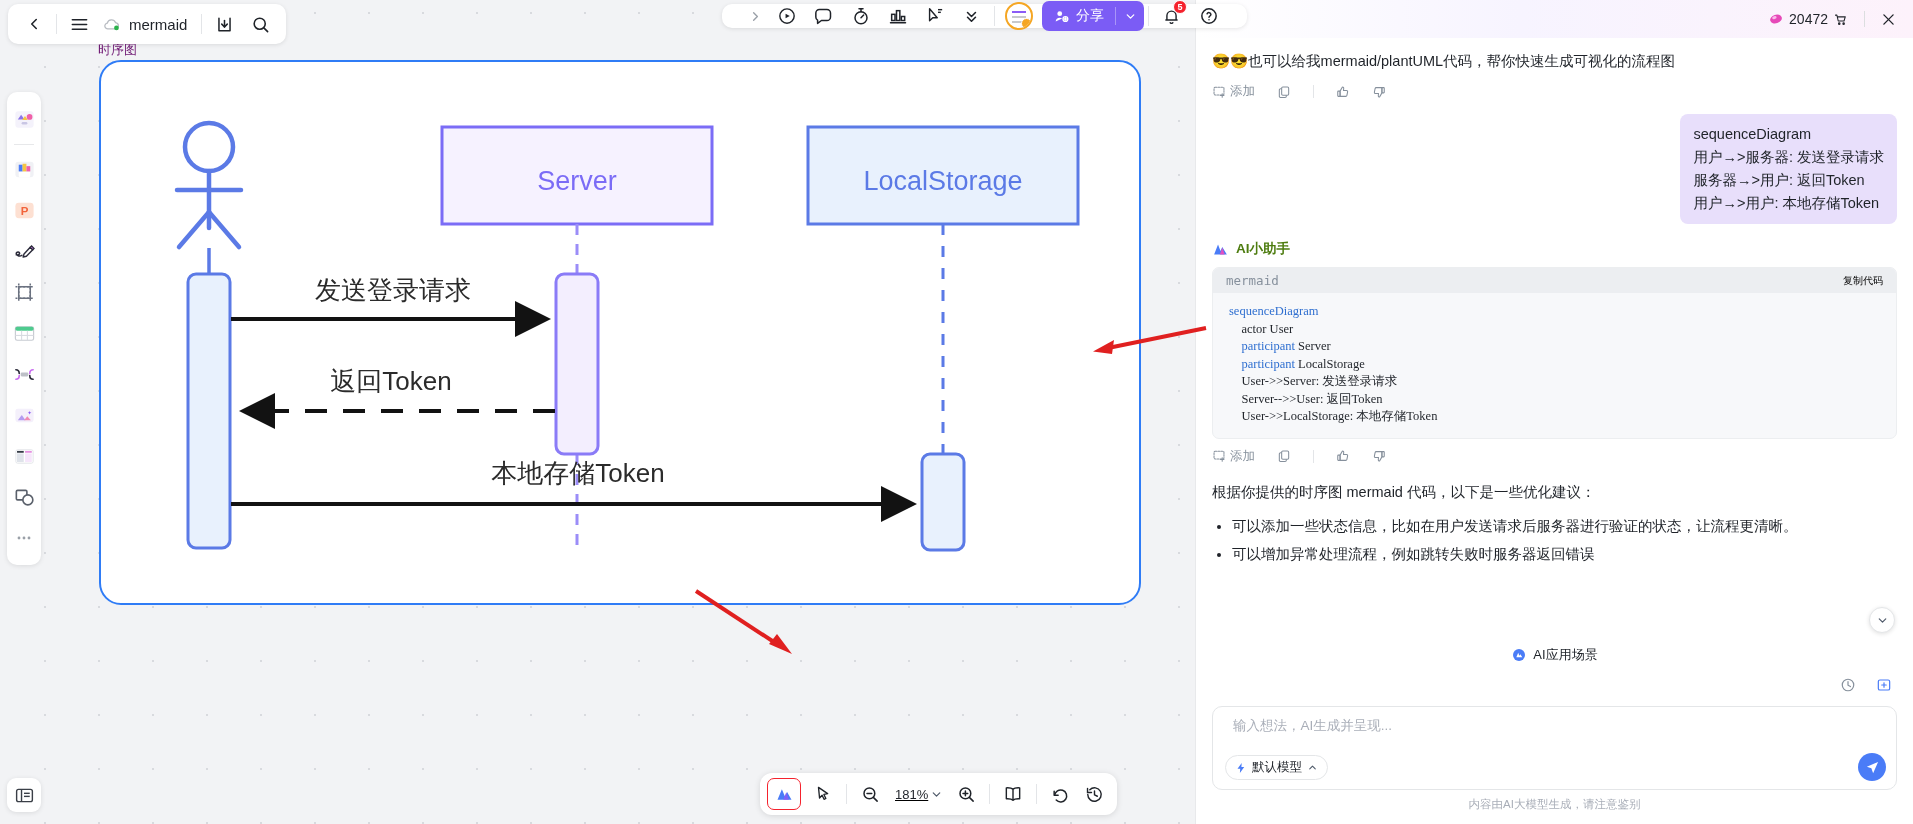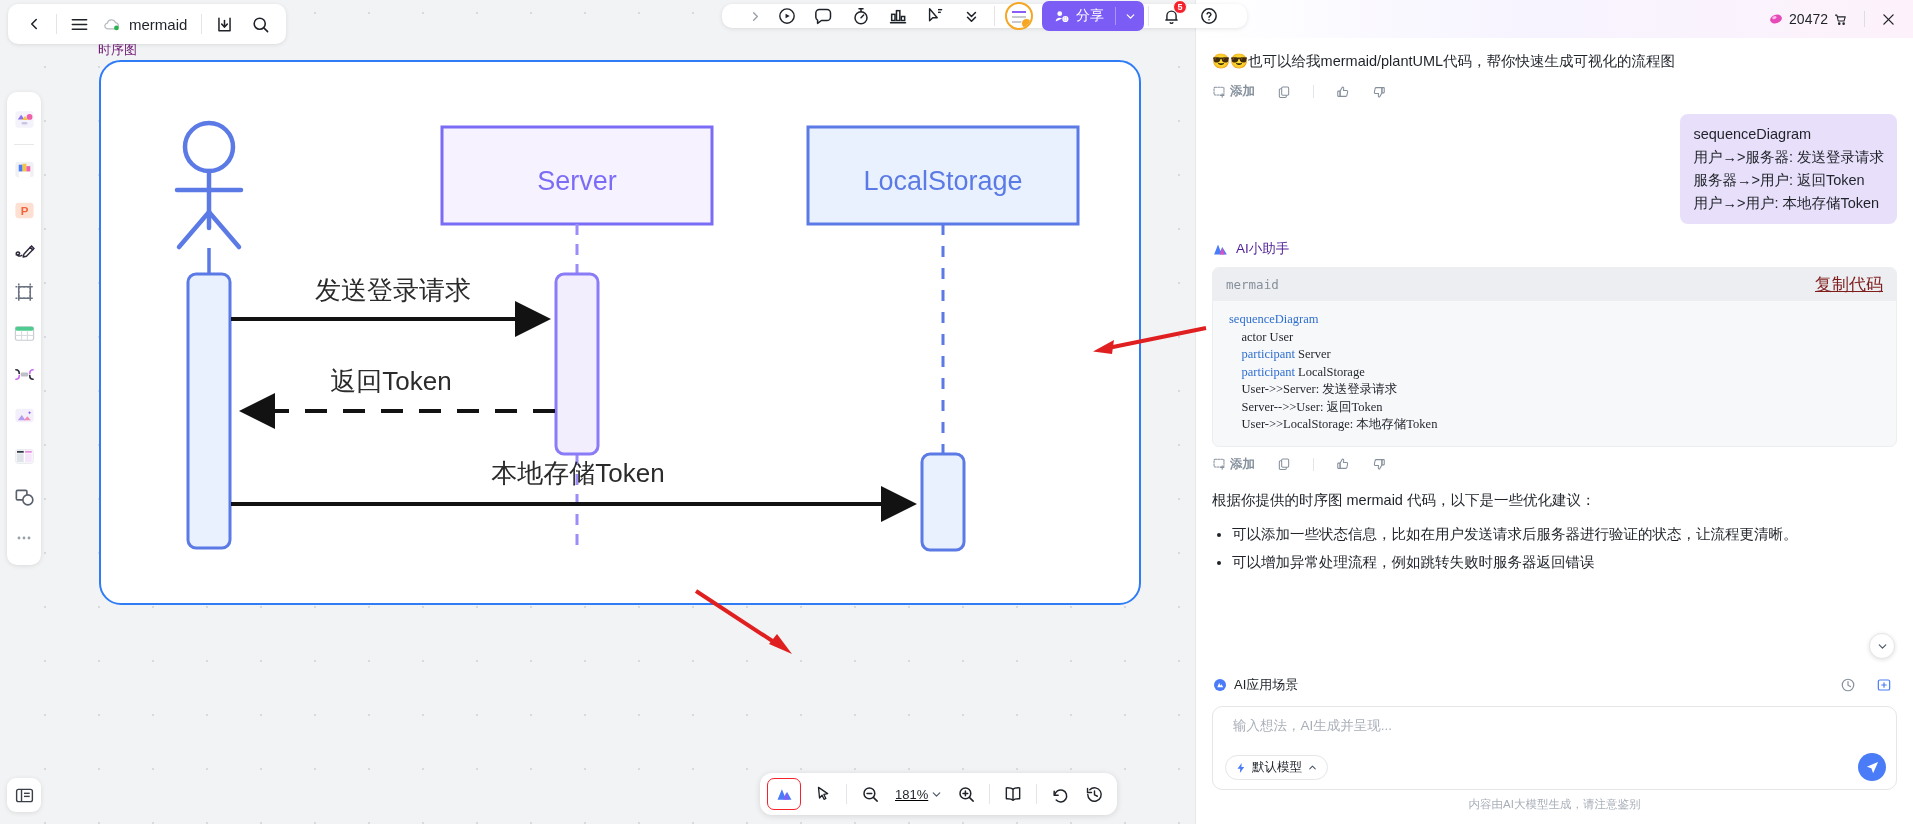--- a/index.html
+++ b/index.html
@@ -154,65 +154,65 @@
   }
   .head-sep { width: 1px; height: 16px; background: #dcdee0; margin: 0 4px; }
 
   .chat {
     flex: 1 1 auto; overflow: hidden; padding: 6px 16px 0 16px; position: relative;
   }
   .msg-ai-text {
     font-size: 14.5px; line-height: 26px; color: #1f2329; padding: 4px 0 0 0;
   }
   .msg-actions {
-    display: flex; align-items: center; gap: 22px; margin: 9px 0 14px; color: #86909c; font-weight: bold;
+    display: flex; align-items: center; gap: 22px; margin: 9px 0 14px; color: #86909c;
   }
   .act {
     display: flex; align-items: center; gap: 4px; font-size: 12.5px; color: #86909c; cursor: pointer;
   }
   .act-sep { width: 1px; height: 13px; background: #e3e5e8; }
 
   .msg-user-row { display: flex; justify-content: flex-end; margin-bottom: 16px; }
   .bubble-user {
     background: #e8dffb; border-radius: 8px; padding: 9px 13px;
     font-size: 14.5px; line-height: 23px; color: #1f2329; max-width: 430px;
     white-space: pre-wrap;
   }
 
   .ai-name-row { display: flex; align-items: center; gap: 7px; margin-bottom: 9px; }
-  .ai-name { font-size: 13.5px; color: #4c1d95; }
+  .ai-name { font-size: 13.5px; color: #4d7c0f; font-weight: bold; }
 
   .code-card { border-radius: 7px; overflow: hidden; background: #f7f8fa; border: 1px solid #eceef0; }
   .code-head {
     display: flex; align-items: center; justify-content: space-between;
     background: #eceef1; padding: 5px 13px;
   }
   .code-lang { font-family: "DejaVu Sans Mono", monospace; font-size: 12.5px; color: #86909c; }
-  .code-copy { font-size: 17px; color: #7f1d1d; cursor: pointer; text-decoration: underline; }
+  .code-copy { font-size: 10px; color: #000000; cursor: pointer; }
   .code-body {
     padding: 10px 16px 12px; font-family: Liberation Serif, serif;
     font-size: 12.5px; line-height: 17.5px; color: #1f2329; white-space: pre;
   }
   .kw { color: #2f6fd0; }
 
   .ai-para { font-size: 14.5px; line-height: 26px; color: #1f2329; margin-top: 12px; }
   .ai-list { margin: 8px 0 0 20px; }
   .ai-list li { font-size: 14.5px; line-height: 26px; color: #1f2329; margin-bottom: 2px; }
 
   .scroll-down-btn {
     position: absolute; right: 18px; bottom: 8px; width: 26px; height: 26px;
     border-radius: 50%; background: #fff; border: 1px solid #e4e6e8;
     box-shadow: 0 1px 4px rgba(0,0,0,.12);
     display: flex; align-items: center; justify-content: center; cursor: pointer; z-index: 6;
   }
 
   
   .composer { flex: 0 0 auto; padding: 0 16px 6px; background: #fff; }
   .scene-row {
-    display: flex; align-items: center; gap: 8px; padding: 5px 0 8px;
+    display: flex; align-items: center; gap: 8px; padding: 5px 0 8px; flex-direction: column;
   }
   .scene-chip {
     display: flex; align-items: center; gap: 6px; font-size: 13px; color: #1f2329; cursor: pointer;
   }
   .scene-right { margin-left: auto; display: flex; align-items: center; gap: 10px; color: #86909c; }
   .input-box {
     border: 1px solid #e4e6e8; border-radius: 10px; padding: 10px 20px 8px;
     position: relative; min-height: 84px;
   }
   .input-ph { font-size: 13.5px; color: #a9aeb8; }

